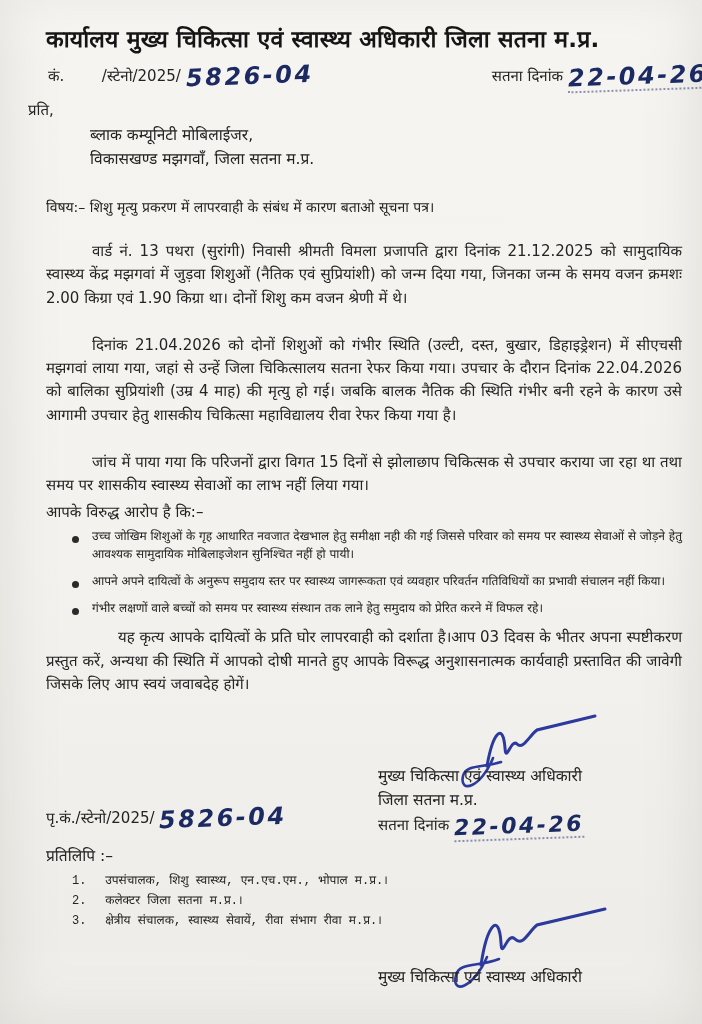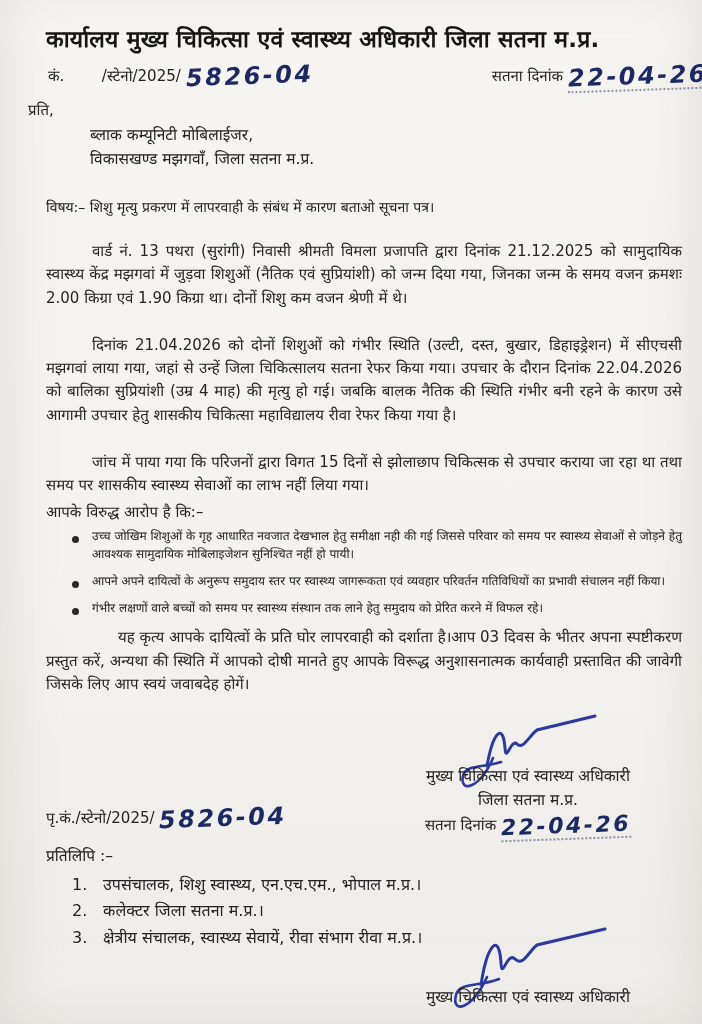--- a/index.html
+++ b/index.html
@@ -51,32 +51,32 @@
   }
   ul.charges li{
     position:relative;font-size:12px;line-height:1.5;text-align:justify;
     margin-bottom:9px;padding-left:2px;
   }
   ul.charges li::before{
     content:"";position:absolute;left:-18px;top:9px;width:7px;height:7px;
     border-radius:50%;background:#2a2a2a;
   }
   .sigblock{
-    width:300px;margin-left:auto;margin-right:4px;text-align:center;
+    width:300px;margin-left:auto;margin-right:4px;
     position:relative;margin-top:-6px;
   }
   .sigblock .scribble{display:block;margin:0 auto -14px auto;}
   .sigblock .line1{font-size:15.5px;}
   .sigblock .line2{font-size:15.5px;margin-top:2px;}
   .sigblock .dateline{font-size:15px;margin-top:4px;white-space:nowrap;}
   .endorse{margin-top:-34px;width:380px;}
   .endorse .ref2{font-size:15px;white-space:nowrap;}
   .endorse .copylabel{font-size:15.5px;margin-top:14px;}
   ol.copies{list-style:none;margin:6px 0 0 0;padding-left:26px;}
-  ol.copies li{font-size:16px;line-height:1.65;}
+  ol.copies li{font-size:12px;line-height:1.65;font-family:Liberation Mono, monospace;}
   ol.copies .num{display:inline-block;width:26px;}
   .sigblock2{margin-top:-26px;}
   svg.sig{overflow:visible;}
 </style>
 </head>
 <body>
 
 <div class="page">
 
   <div class="title">कार्यालय मुख्य चिकित्सा एवं स्वास्थ्य अधिकारी जिला सतना म.प्र.</div>

